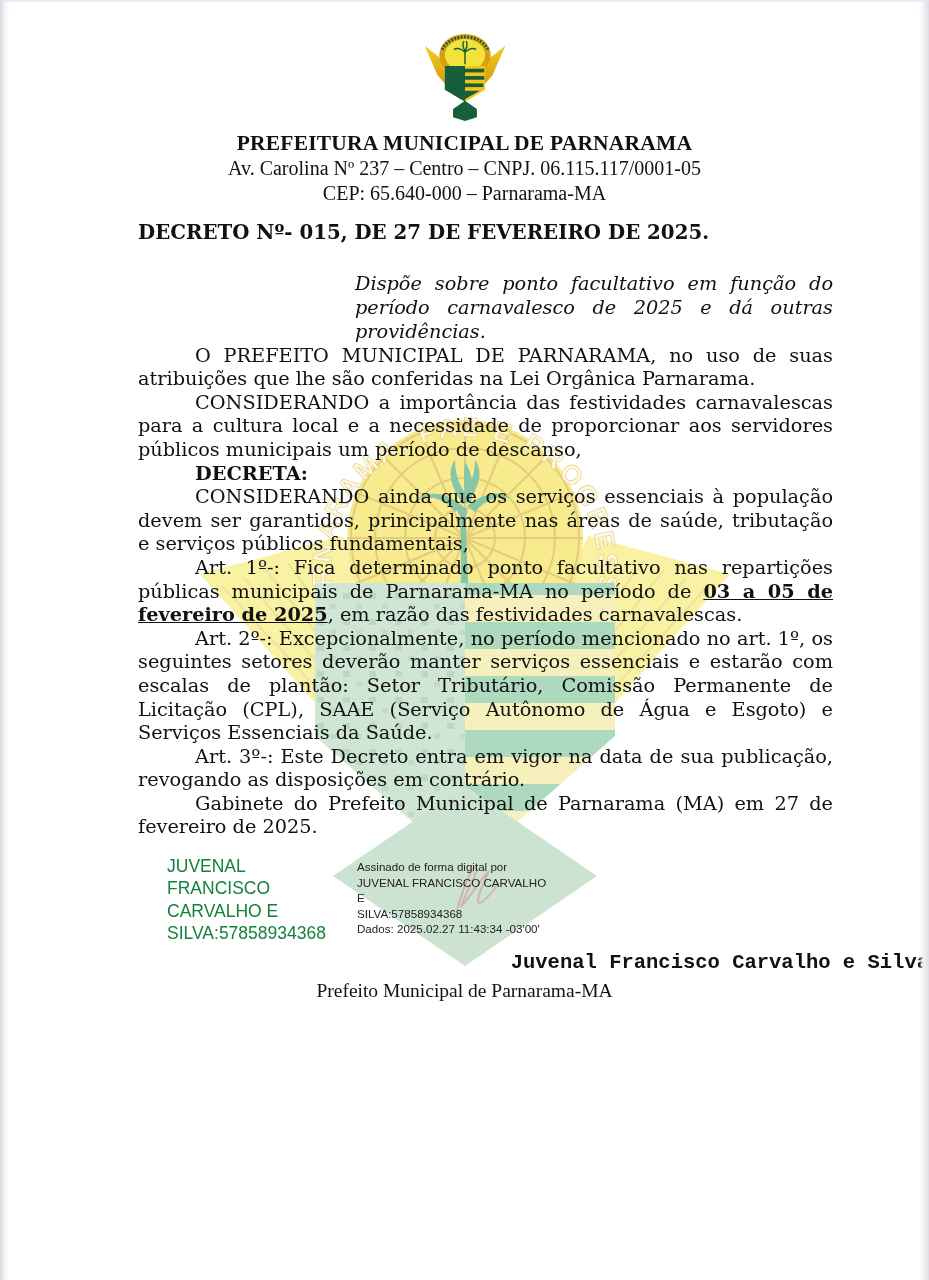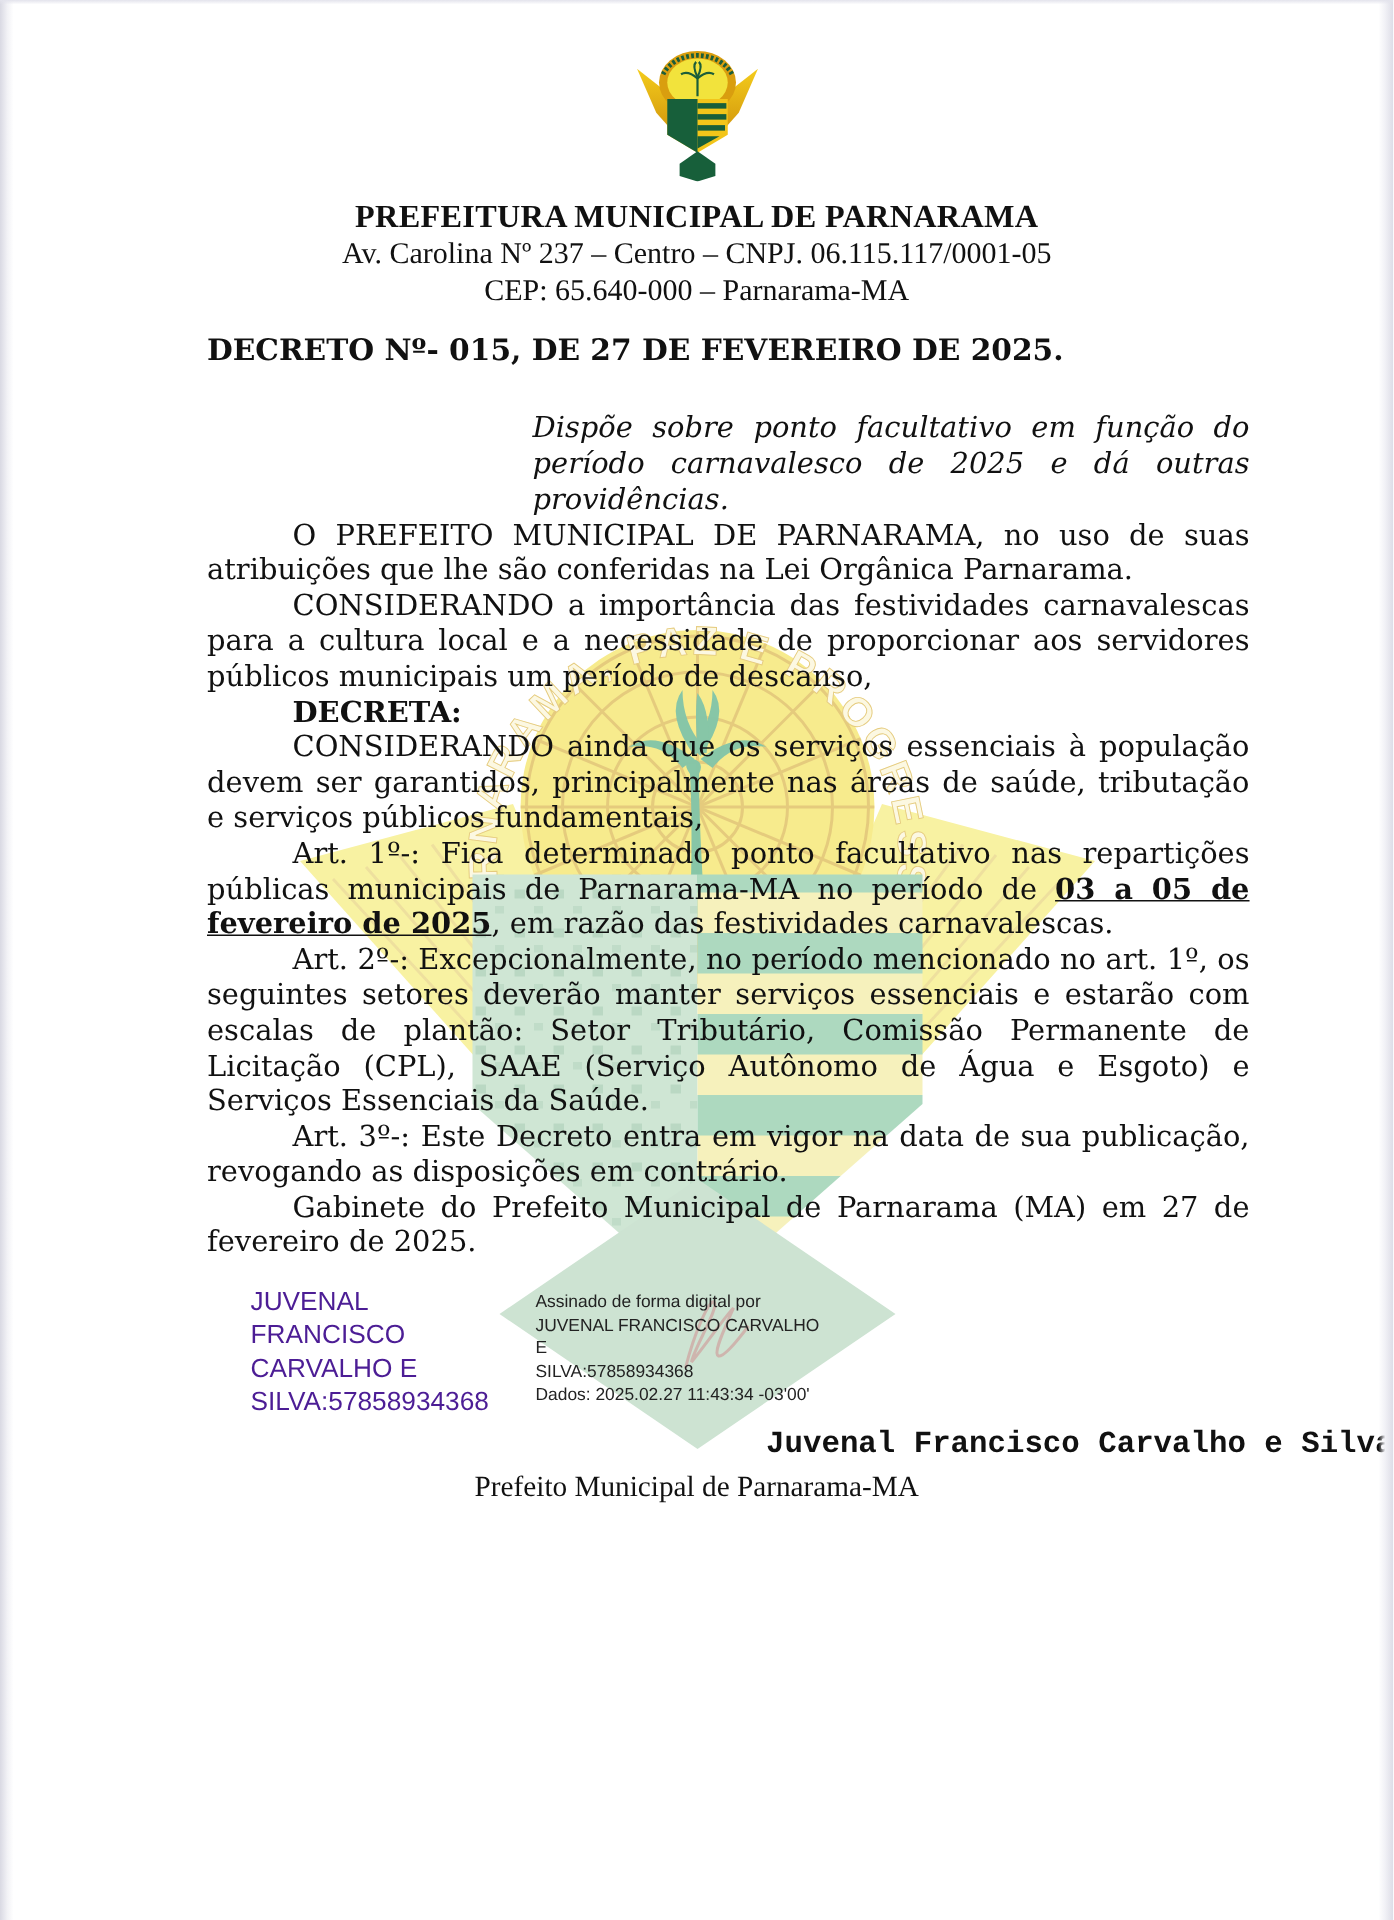--- a/index.html
+++ b/index.html
@@ -38,21 +38,21 @@
   .bu{font-weight:bold;text-decoration:underline;}
   .decreta{font-weight:bold;}
 
   .sig-block{position:relative;margin-top:16px;}
   .digital-sig{
     display:flex;align-items:flex-start;
     margin-left:167px;
     font-family:"Liberation Sans",sans-serif;
     position:relative;
   }
-  .digital-name{width:182px;font-size:17.5px;line-height:1.28;color:#4c1d95;word-break:break-word;}
+  .digital-name{width:182px;font-size:17.5px;line-height:1.28;color:#15803d;word-break:break-word;}
   .digital-note{width:200px;font-size:11.6px;line-height:1.34;color:#222;margin-left:8px;padding-top:4px;}
   .sig-scribble{position:absolute;left:282px;top:2px;z-index:-1;}
   .signer-name{text-align:right;font-weight:bold;font-size:20.5px;margin-top:6px;font-family:Liberation Mono, monospace;}
   .signer-role{text-align:center;font-size:19.5px;margin-top:6px;font-family:"Liberation Serif",serif;}
 </style>
 </head>
 <body>
 
 <div class="page">
 

